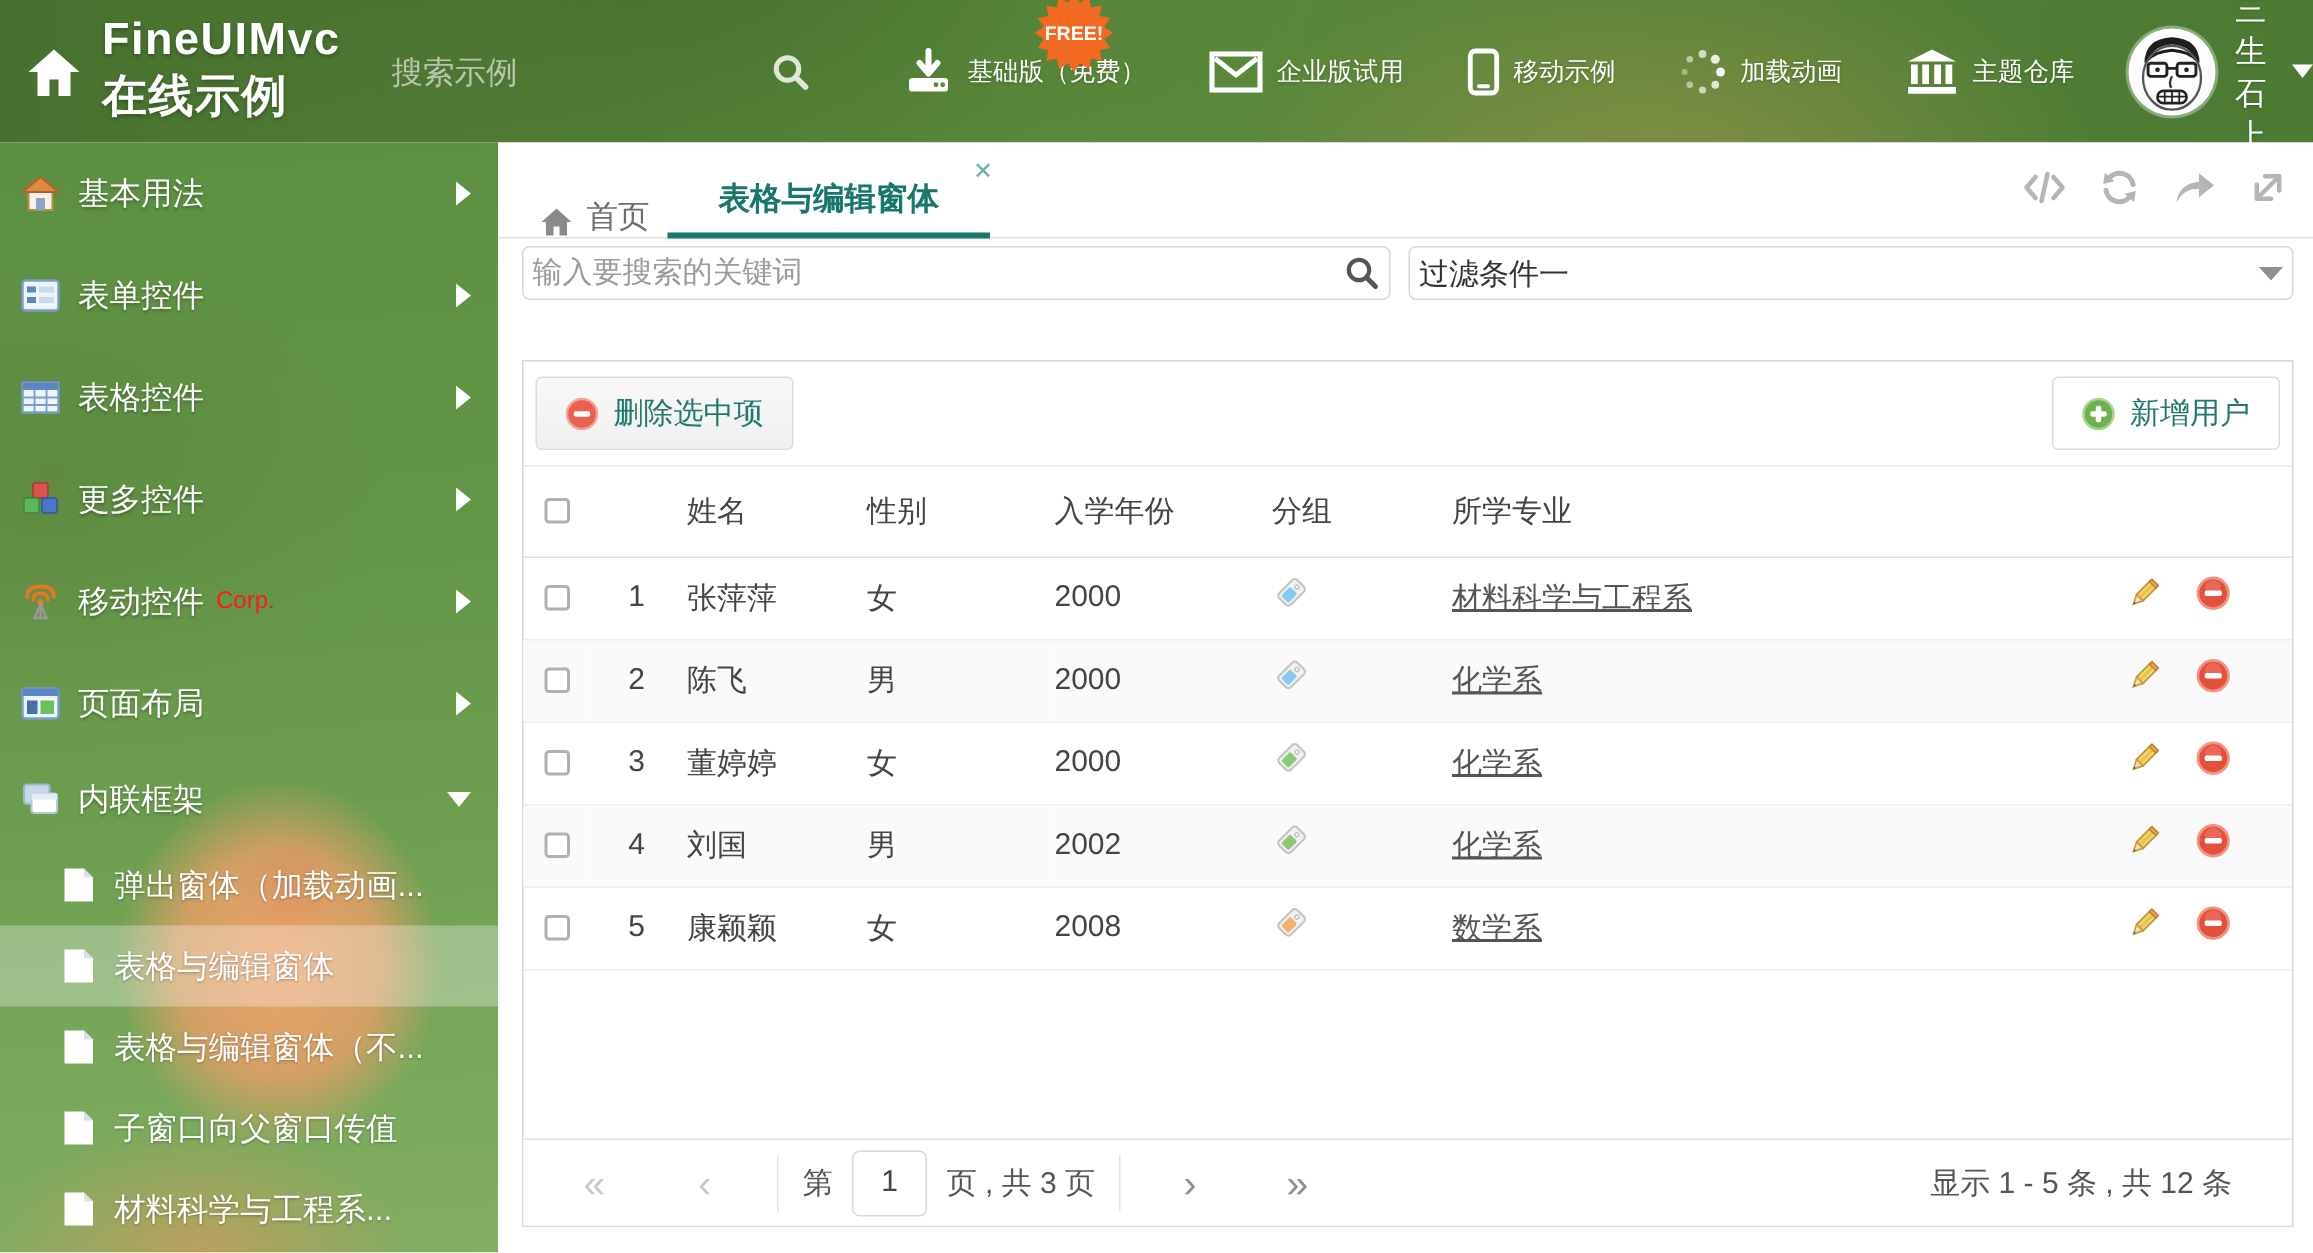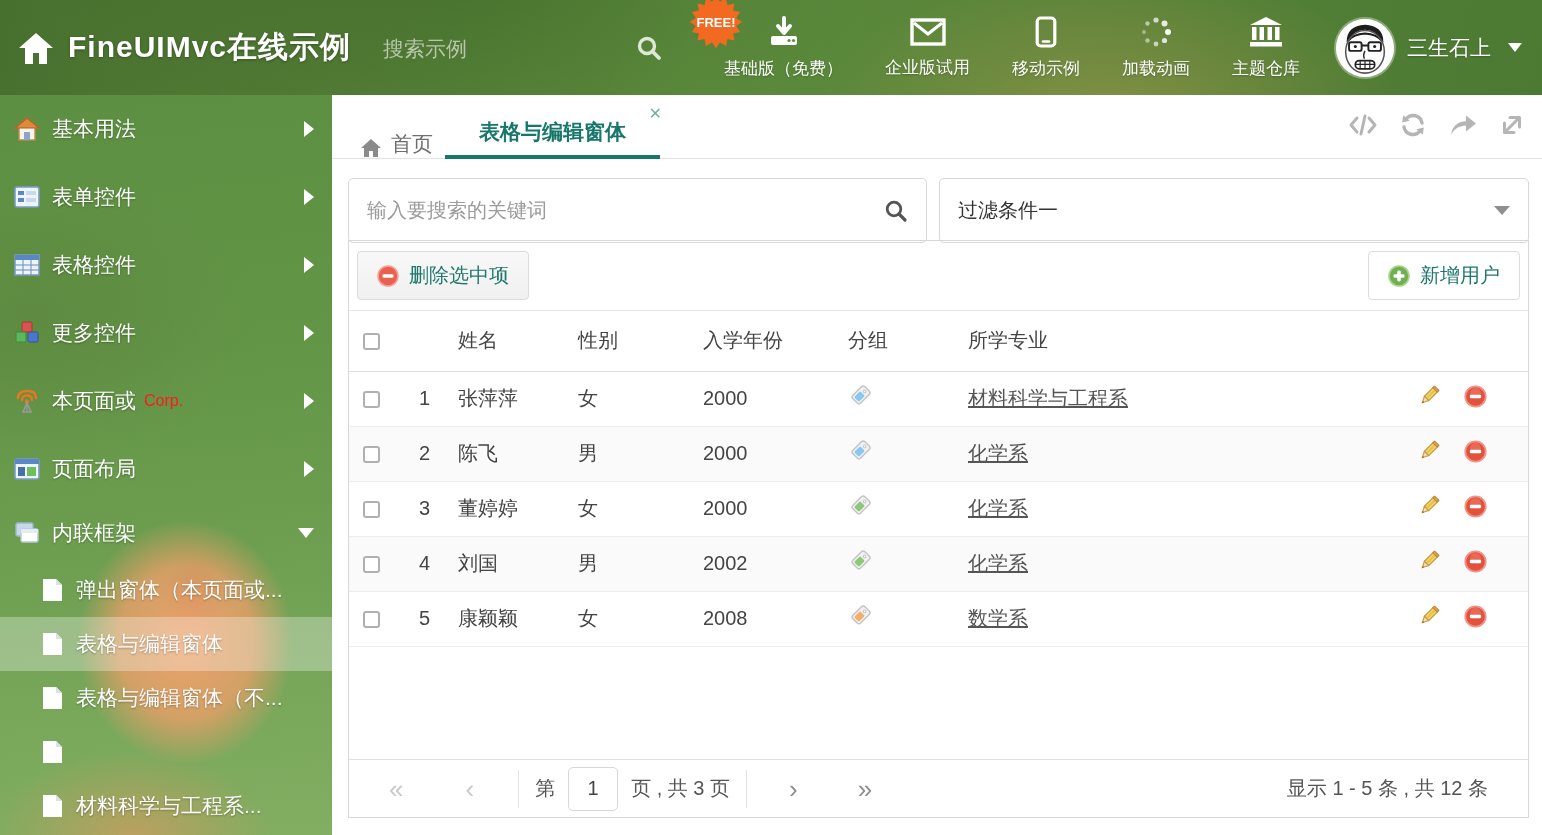--- a/index.html
+++ b/index.html
@@ -16,21 +16,21 @@
       linear-gradient(100deg,#476f2e 0%,#557f37 22%,#5d8c3d 45%,#568238 68%,#4c7a33 100%);
     display:flex; align-items:center;
   }
   .brand { display:flex; align-items:center; margin-left:18px; gap:14px; }
   .brand-title { color:#fff; font-size:30px; font-weight:bold; text-shadow:0 1px 3px rgba(0,0,0,.3); letter-spacing:1px; }
   .hsearch { display:flex; align-items:flex-end; margin-left:32px; }
   .hsearch input { width:175px; background:transparent; border:none; outline:none; font-size:21px; color:#e8eee2; font-family:inherit; }
   .hsearch input::placeholder { color:#b9c6ad; }
   .hsearch .mag { margin-left:78px; }
   .hnav { display:flex; margin-left:62px; gap:42px; align-items:center; }
-  .hnav-item { display:flex; flex-direction:column; align-items:center; gap:9px; color:#fff; font-size:17px; cursor:pointer; text-shadow:0 1px 2px rgba(0,0,0,.25); white-space:nowrap; }
+  .hnav-item { display:flex; align-items:center; gap:9px; color:#fff; font-size:17px; cursor:pointer; text-shadow:0 1px 2px rgba(0,0,0,.25); white-space:nowrap; }
   .free-badge { position:absolute; left:687px; top:-6px; width:58px; height:56px; }
   .free-badge text { font-weight:bold; }
   .user { display:flex; align-items:center; margin-left:36px; gap:13px; cursor:pointer; }
   .avatar { width:58px; height:58px; border-radius:50%; background:#fdfdfd; overflow:hidden; flex:none; box-shadow:0 0 0 2px rgba(255,255,255,.35); }
   .username { color:#fff; font-size:21px; text-shadow:0 1px 2px rgba(0,0,0,.25); }
   .caret-down { width:0; height:0; border-left:7px solid transparent; border-right:7px solid transparent; border-top:9px solid #fff; margin-left:4px; }
 
   
   .sidebar {
     position:absolute; left:0; top:95px; width:332px; height:740px;
@@ -54,21 +54,21 @@
   
   .main { position:absolute; left:332px; top:95px; width:1210px; height:740px; background:#fff; }
 
   .tabbar { position:relative; height:64px; border-bottom:1px solid #e2e2e2; }
   .tab-home { position:absolute; left:28px; bottom:0; height:50px; display:flex; align-items:flex-end; gap:9px; color:#6e6e6e; font-size:21px; cursor:pointer; }
   .tab-active { position:absolute; left:113px; bottom:-1px; width:215px; height:51px; display:flex; align-items:center; justify-content:center; border-bottom:4px solid #17776b; color:#17776b; font-size:21px; font-weight:bold; cursor:pointer; }
   .tab-close { position:absolute; right:-2px; top:-4px; color:#72b0a5; font-size:16px; font-weight:bold; cursor:pointer; }
   .tab-tools { position:absolute; right:18px; top:18px; display:flex; gap:23px; align-items:center; }
   .tab-tools .ttool { cursor:pointer; }
 
-  .search-box, .dropdown { position:absolute; top:83px; height:65px; border:1px solid #d8d8d8; border-radius:5px; display:flex; align-items:center; padding:0 18px; background:#fff; }
+  .search-box, .dropdown { position:absolute; top:69px; height:36px; border:1px solid #d8d8d8; border-radius:5px; display:flex; align-items:center; padding:0 6px; background:#fff; }
   .search-box { left:16px; width:579px; }
   .search-box input { flex:1; border:none; outline:none; font-size:20px; color:#333; font-family:inherit; }
   .search-box input::placeholder { color:#9b9b9b; }
   .dropdown { left:607px; width:590px; cursor:pointer; }
   .dropdown .dd-value { font-size:20px; color:#333; }
   .dropdown .dd-caret { margin-left:auto; width:0; height:0; border-left:8px solid transparent; border-right:8px solid transparent; border-top:9px solid #8f8f8f; }
 
   .grid-panel { position:absolute; left:16px; top:145px; width:1181px; height:578px; border:1px solid #d8d8d8; }
   .grid-toolbar { position:relative; height:70px; border-bottom:1px solid #e8e8e8; }
   .btn { display:flex; align-items:center; gap:10px; height:49px; padding:0 19px; border:1px solid #dcdcdc; border-radius:4px; font-size:20px; color:#20786c; cursor:pointer; }
@@ -263,21 +263,21 @@
     <div class="menu-item">
       <span class="mi-icon">
         <svg width="26" height="26" viewBox="0 0 26 26">
             <path d="M4 10 Q4 3 13 3 Q22 3 22 10" fill="none" stroke="#e87722" stroke-width="2.6" stroke-linecap="round"></path>
             <path d="M8 12 Q8 7.5 13 7.5 Q18 7.5 18 12" fill="none" stroke="#e87722" stroke-width="2.4" stroke-linecap="round"></path>
             <circle cx="13" cy="13.5" r="2.2" fill="#e87722"></circle>
             <path d="M13 15 L9 24 L17 24 Z" fill="none" stroke="#9a9a9a" stroke-width="1.6"></path>
             <line x1="13" y1="15" x2="13" y2="24" stroke="#9a9a9a" stroke-width="1.4"></line>
           </svg>
       </span>
-      <span>本页面或</span>
+      <span>移动控件</span>
       <span class="corp">Corp.</span>
       <span class="mi-arrow"></span>
     </div>
     <div class="menu-item">
       <span class="mi-icon">
         <svg width="26" height="22" viewBox="0 0 26 22">
             <rect x="1" y="1" width="24" height="20" rx="2" fill="#eef4fb" stroke="#7a9cc6" stroke-width="1.6"></rect>
             <rect x="1" y="1" width="24" height="5" fill="#5b87c5"></rect>
             <rect x="4" y="9" width="7" height="9" fill="#4a6ea8"></rect>
             <rect x="13" y="9" width="9" height="9" fill="#6cbf5a"></rect>
@@ -297,41 +297,42 @@
       <span>内联框架</span>
       <span class="mi-arrow down"></span>
     </div>
 
     <div class="menu-sub">
       <div class="sub-item">
         <span class="si-icon"><svg width="21" height="24" viewBox="0 0 21 24">
               <path d="M1 1 L14 1 L20 7 L20 23 L1 23 Z" fill="#fff"></path>
               <path d="M14 1 L14 7 L20 7" fill="#d8e2ea"></path>
             </svg></span>
-        <span>弹出窗体（本页面或...</span>
+        <span>弹出窗体（加载动画...</span>
       </div>
       <div class="sub-item active">
         <span class="si-icon"><svg width="21" height="24" viewBox="0 0 21 24">
               <path d="M1 1 L14 1 L20 7 L20 23 L1 23 Z" fill="#fff"></path>
               <path d="M14 1 L14 7 L20 7" fill="#d8e2ea"></path>
             </svg></span>
         <span>表格与编辑窗体</span>
       </div>
       <div class="sub-item">
         <span class="si-icon"><svg width="21" height="24" viewBox="0 0 21 24">
               <path d="M1 1 L14 1 L20 7 L20 23 L1 23 Z" fill="#fff"></path>
               <path d="M14 1 L14 7 L20 7" fill="#d8e2ea"></path>
             </svg></span>
         <span>表格与编辑窗体（不...</span>
       </div>
       <div class="sub-item">
         <span class="si-icon"><svg width="21" height="24" viewBox="0 0 21 24">
               <path d="M1 1 L14 1 L20 7 L20 23 L1 23 Z" fill="#fff"></path>
               <path d="M14 1 L14 7 L20 7" fill="#d8e2ea"></path>
             </svg></span>
+        <span>子窗口向父窗口传值</span>
       </div>
       <div class="sub-item">
         <span class="si-icon"><svg width="21" height="24" viewBox="0 0 21 24">
               <path d="M1 1 L14 1 L20 7 L20 23 L1 23 Z" fill="#fff"></path>
               <path d="M14 1 L14 7 L20 7" fill="#d8e2ea"></path>
             </svg></span>
         <span>材料科学与工程系...</span>
       </div>
     </div>
   </div>

